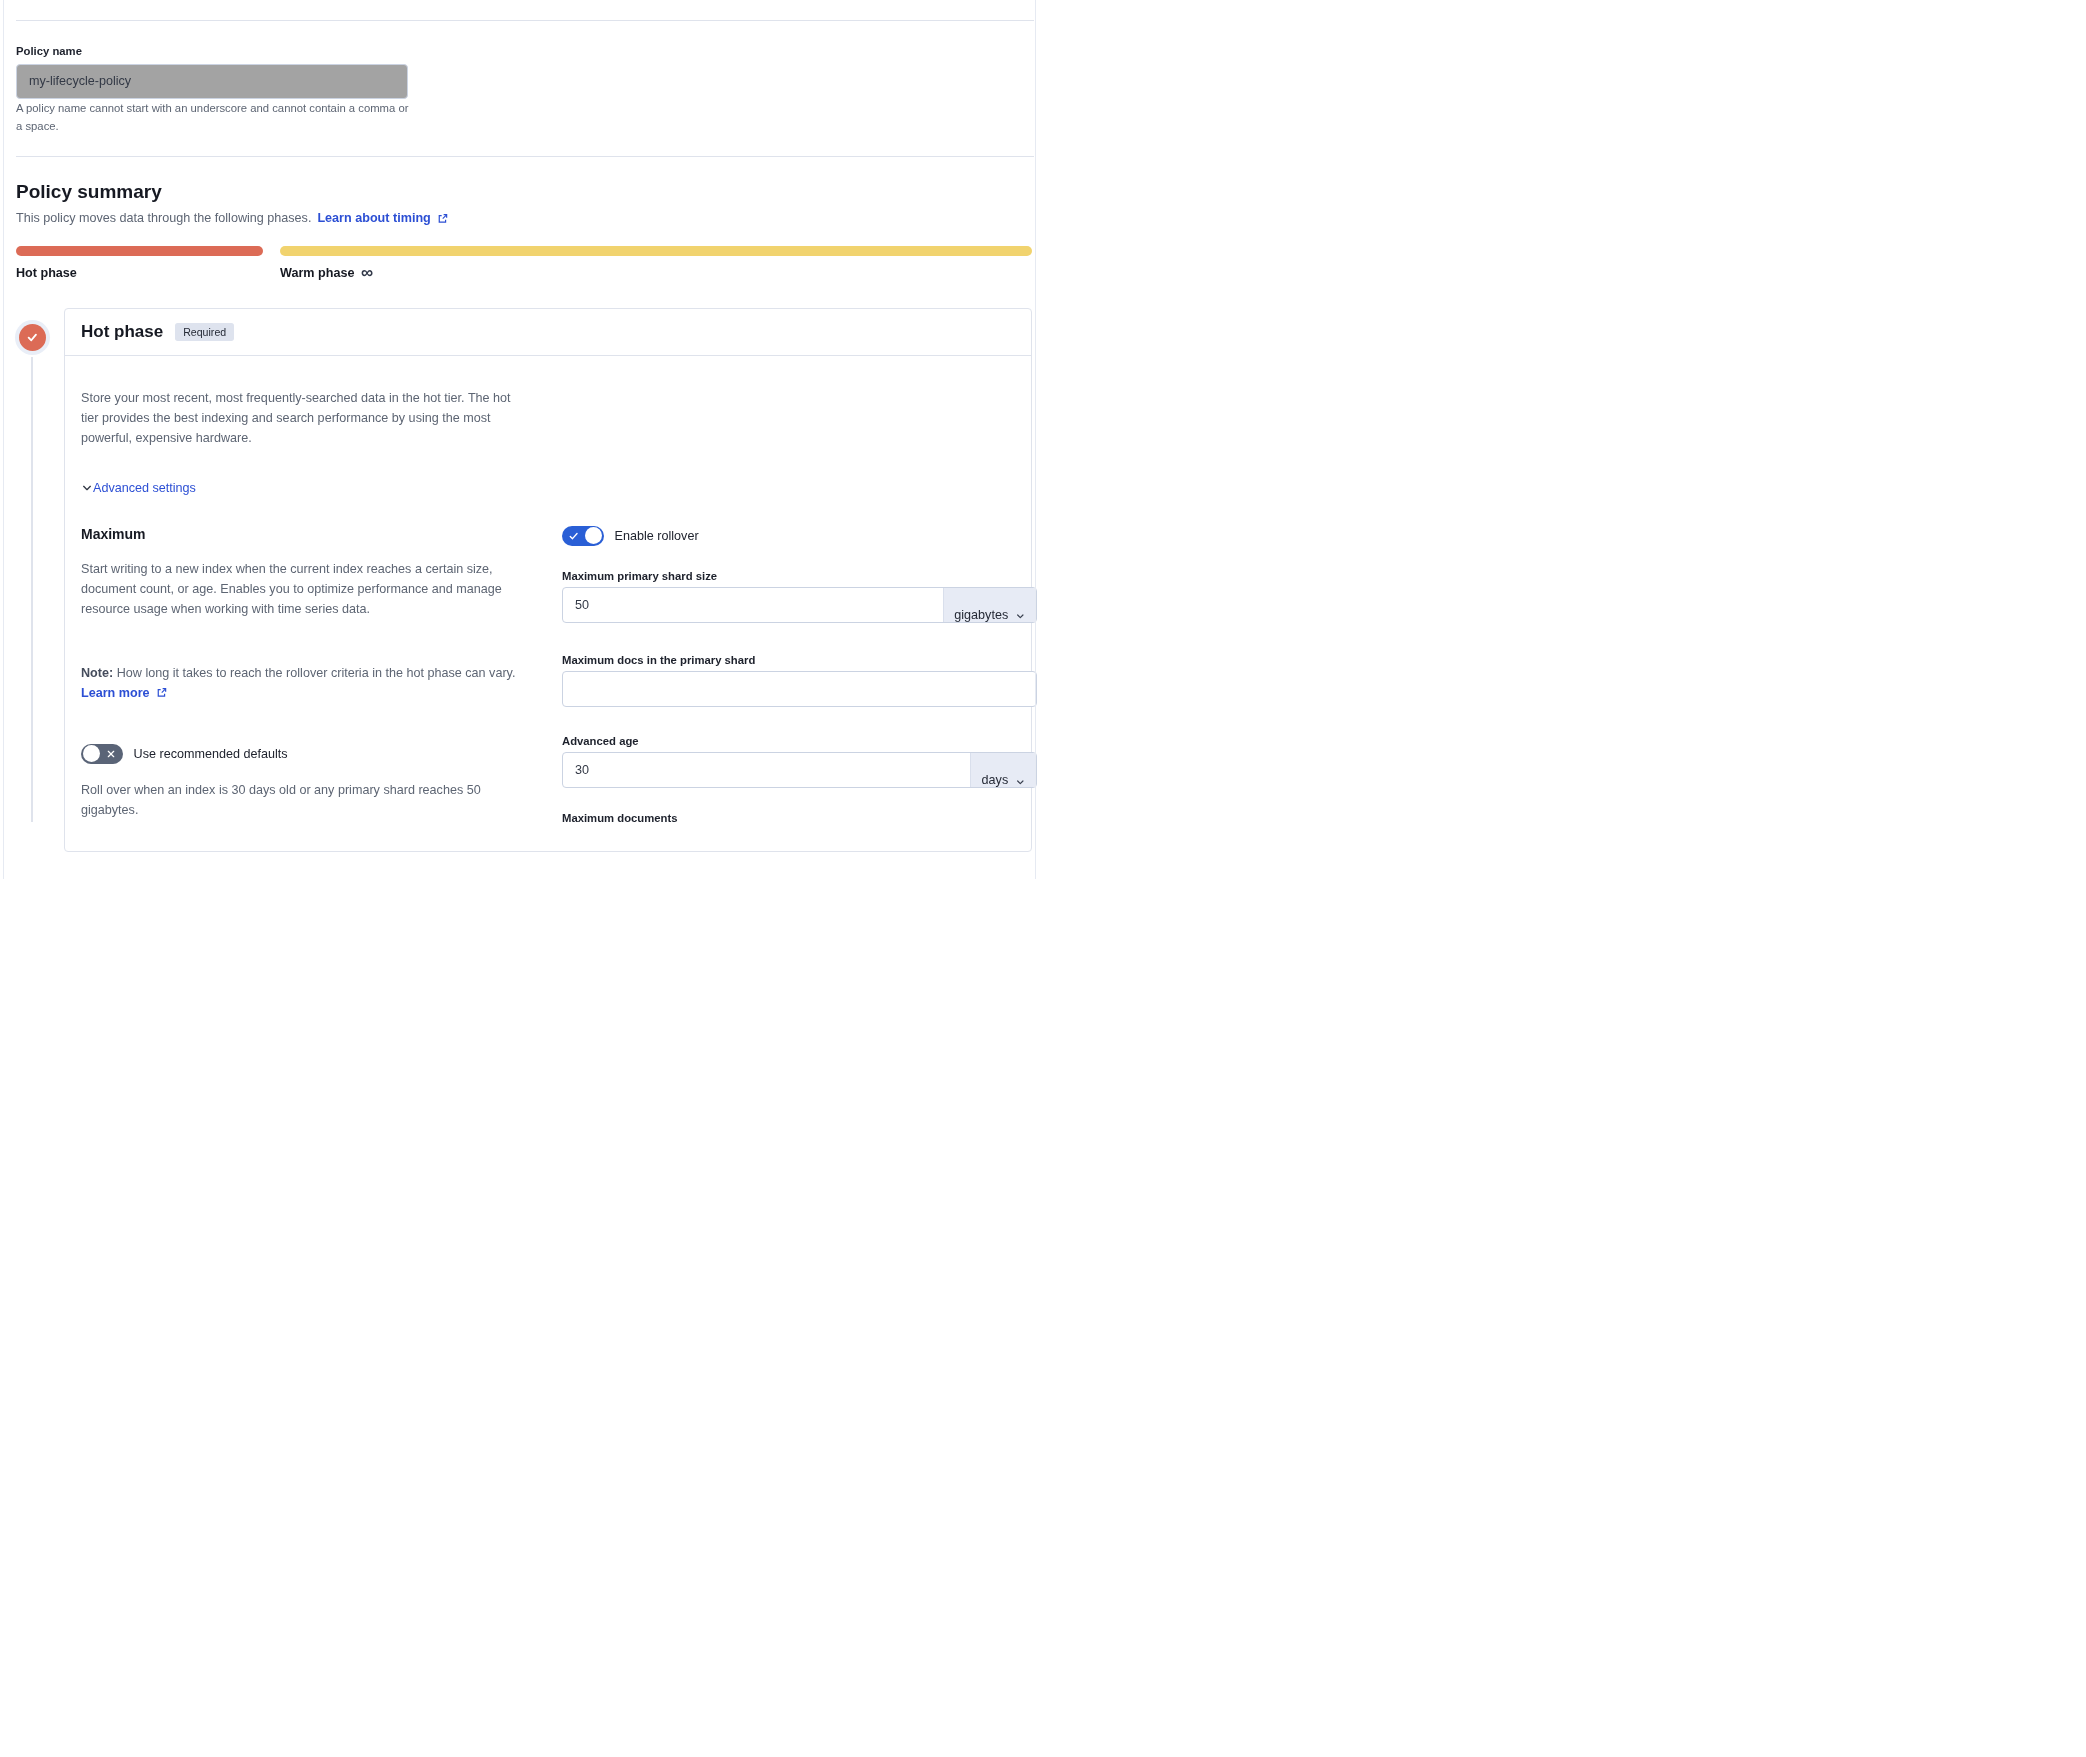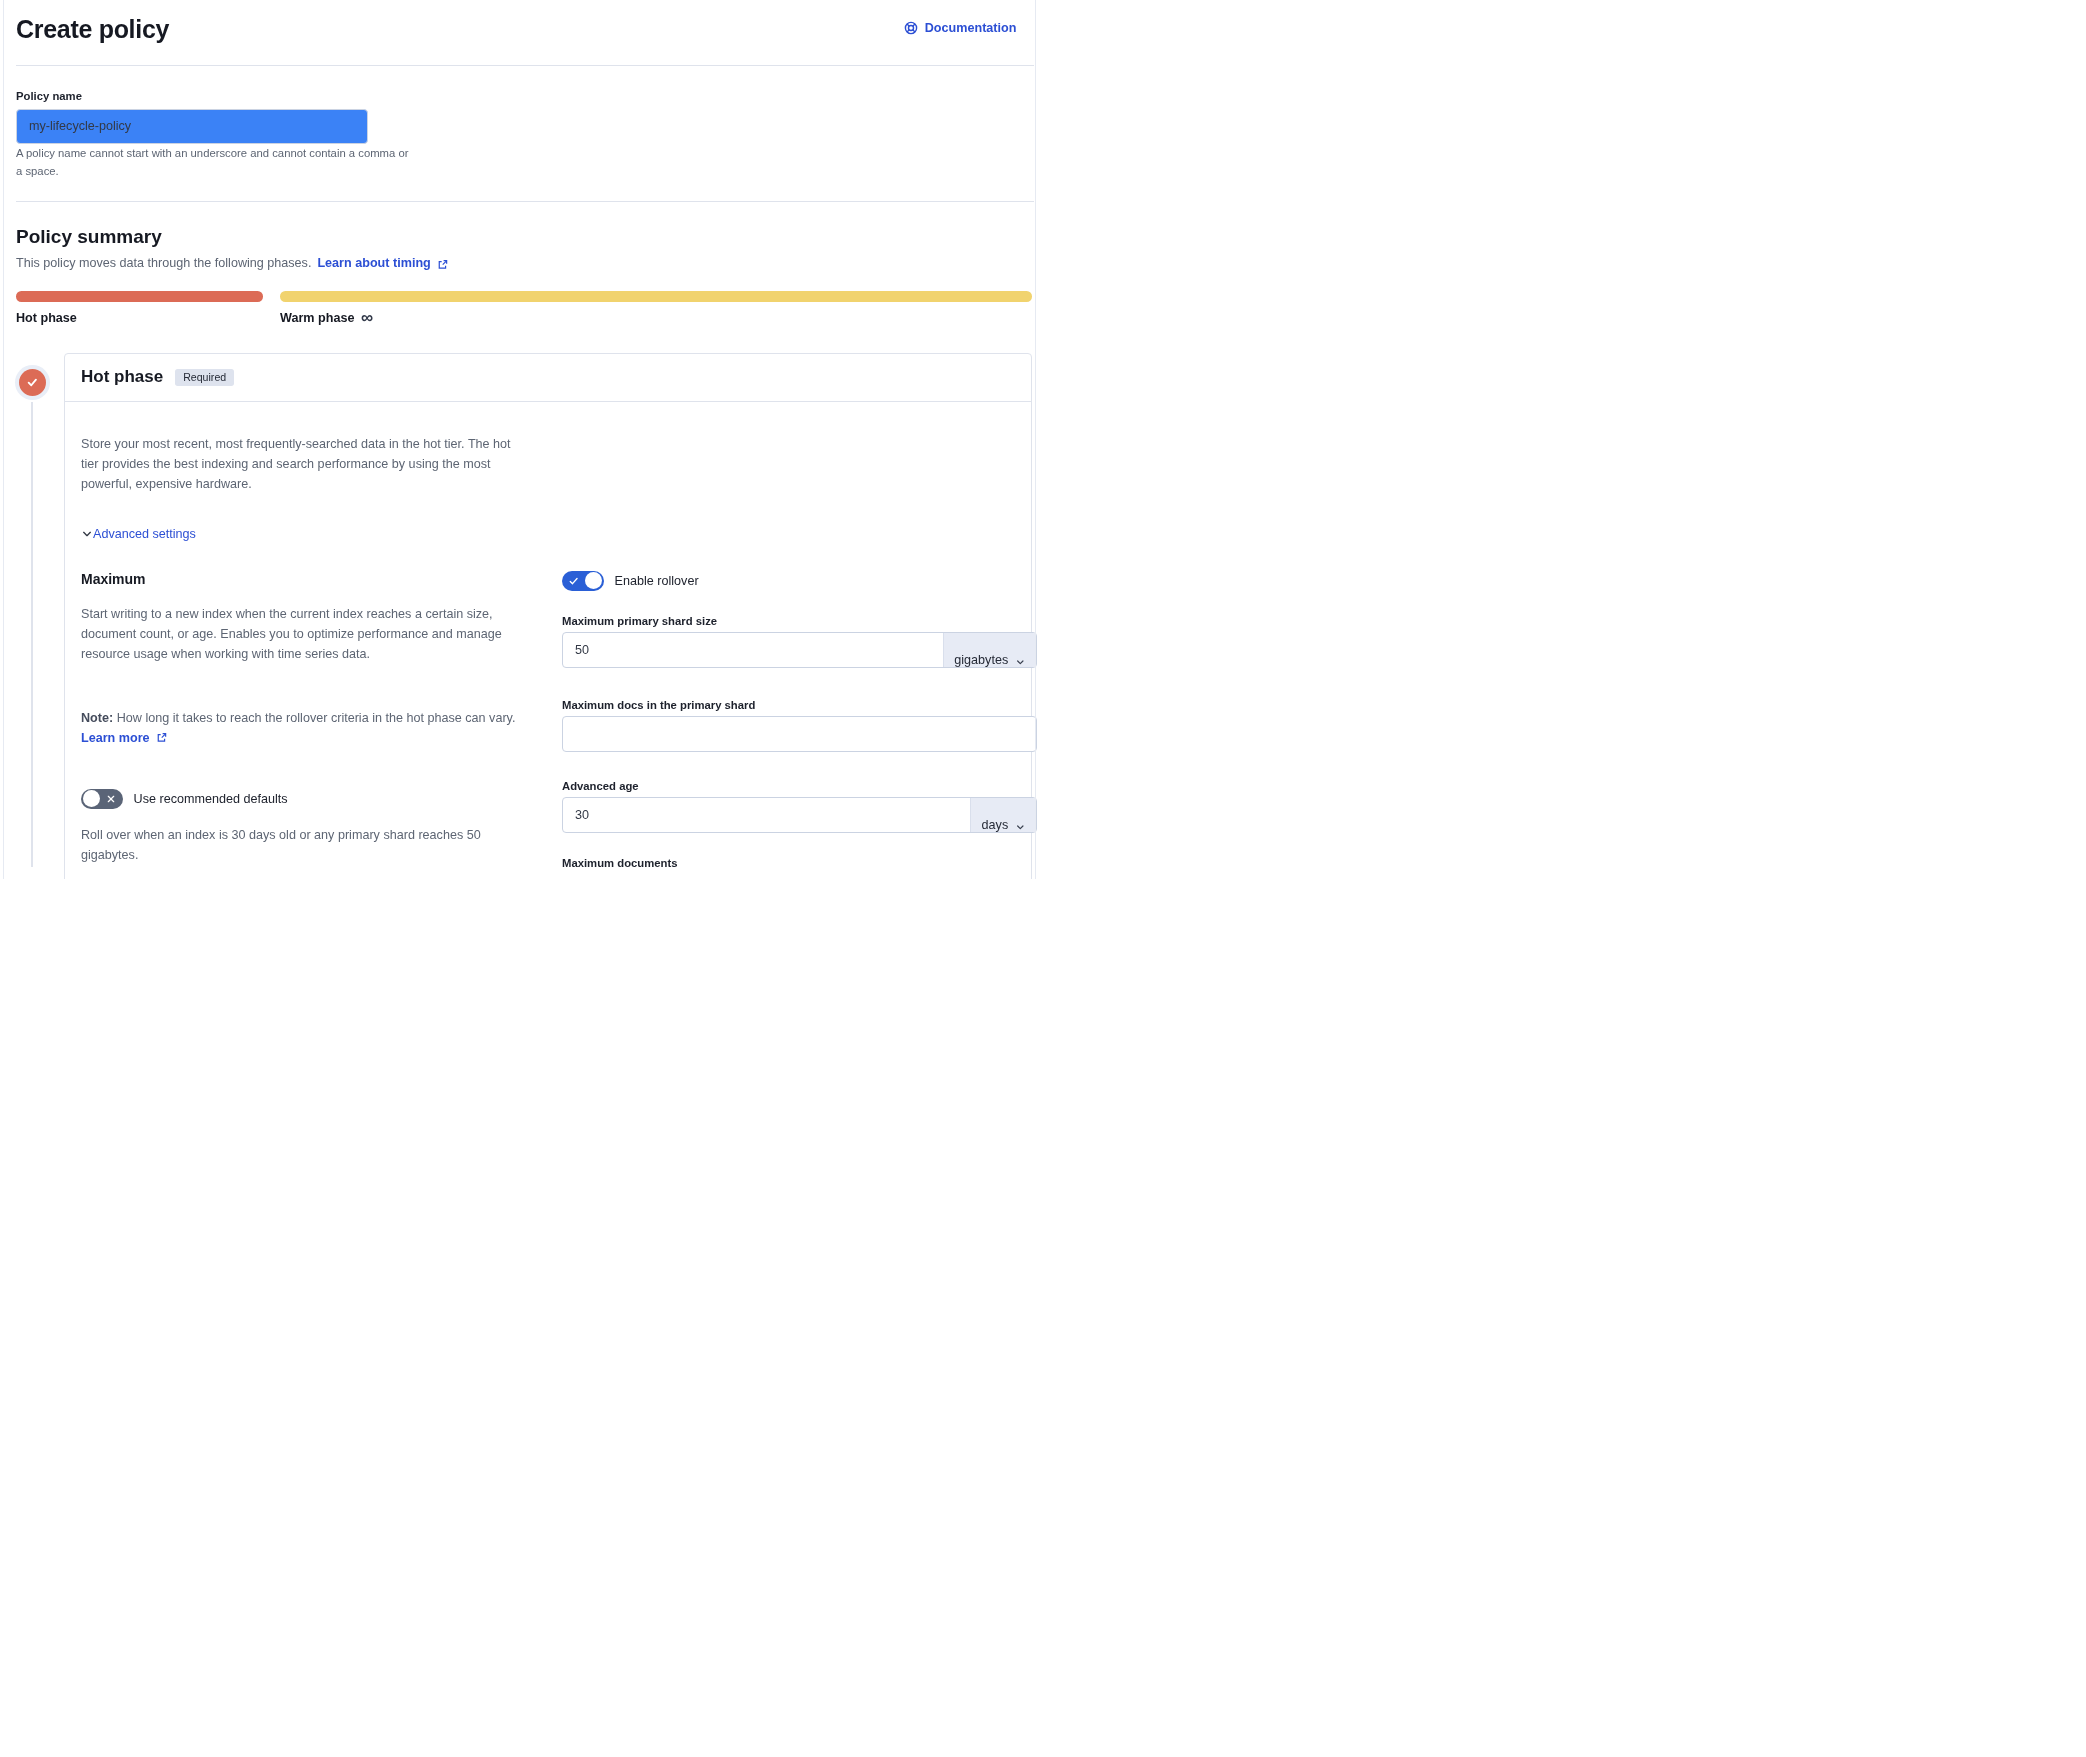--- a/index.html
+++ b/index.html
@@ -13,21 +13,21 @@
   
   .hdr { display:flex; justify-content:space-between; align-items:flex-start; padding:13.3px 26.6px 0 16px; }
   .hdr h1 { font-size:25px; font-weight:700; letter-spacing:-0.3px; color:#161922; line-height:32px; }
   .doc-link { display:flex; align-items:center; gap:6.6px; margin-top:8px; color:#2c4fd4; font-size:12.6px; font-weight:600; text-decoration:none; cursor:pointer; }
 
   hr.rule { border:none; border-top:0.7px solid #dfe3ec; margin:20px 9.3px 0 16px; }
 
   
   .pname { padding:24px 16px 0; }
   .flabel { display:block; font-size:11.3px; font-weight:600; color:#1d212c; }
-  .text-input { display:block; margin-top:6.6px; width:352px; height:35px; border:0.7px solid #cbd3e2; border-radius:4px; padding:0 12px; font-size:12.6px; color:#333946; background:#3b82f6; font-family:inherit; outline:none; }
+  .text-input { display:block; margin-top:6.6px; width:392px; height:35px; border:0.7px solid #cbd3e2; border-radius:4px; padding:0 12px; font-size:12.6px; color:#333946; background:#a3a3a3; font-family:inherit; outline:none; }
   .help { font-size:11.3px; line-height:18.6px; color:#5d6573; max-width:398px; }
 
   
   .summary { padding:24px 10.6px 0 16px; }
   .summary h2 { font-size:19px; font-weight:700; color:#161922; }
   .sub { margin-top:8px; display:flex; align-items:flex-end; gap:6px; font-size:12.6px; color:#5d6573; }
   .link { color:#2c4fd4; font-weight:600; text-decoration:none; cursor:pointer; }
   .timeline { margin-top:21px; display:flex; gap:16.6px; }
   .bar { height:10.6px; border-radius:5.3px; }
   .bar.hot { width:247px; background:#dc6b56; }
@@ -79,36 +79,20 @@
   .group input { flex:1; min-width:0; border:none; outline:none; padding:0 12px; font-size:12.6px; color:#333946; font-family:inherit; background:transparent; }
   .append { display:flex; align-items:flex-end; gap:6.6px; padding:0 10.6px; background:#e7ebf5; border-left:0.7px solid #d9dfec; font-size:12.6px; color:#252a36; cursor:pointer; }
 
   svg { display:block; }
 </style>
 </head>
 <body>
 
 <div class="page">
 
-  <div class="hdr">
-    <h1>Create policy</h1>
-    <a class="doc-link">
-      <span>
-        <svg width="14" height="14" viewBox="0 0 20 20" fill="none" stroke="#2c4fd4" stroke-width="2">
-          <circle cx="10" cy="10" r="8"></circle>
-          <circle cx="10" cy="10" r="3.6"></circle>
-          <line x1="12.6" y1="7.4" x2="15.6" y2="4.4"></line>
-          <line x1="7.4" y1="12.6" x2="4.4" y2="15.6"></line>
-          <line x1="12.6" y1="12.6" x2="15.6" y2="15.6"></line>
-          <line x1="7.4" y1="7.4" x2="4.4" y2="4.4"></line>
-        </svg>
-      </span>
-      <span>Documentation</span>
-    </a>
-  </div>
 
   <hr class="rule">
 
   <div class="pname">
     <label class="flabel">Policy name</label>
     <input class="text-input" type="text" value="my-lifecycle-policy" style="">
     <p class="help">A policy name cannot start with an underscore and cannot contain a comma or a space.</p>
   </div>
 
   <hr class="rule">

